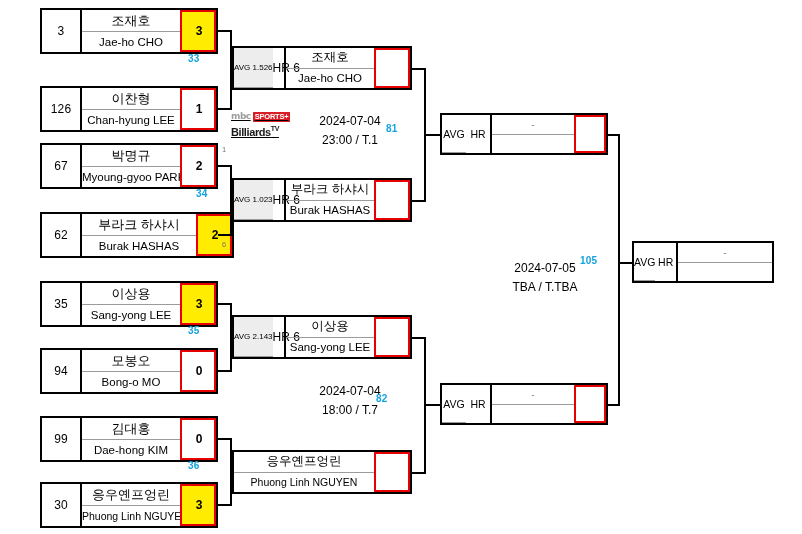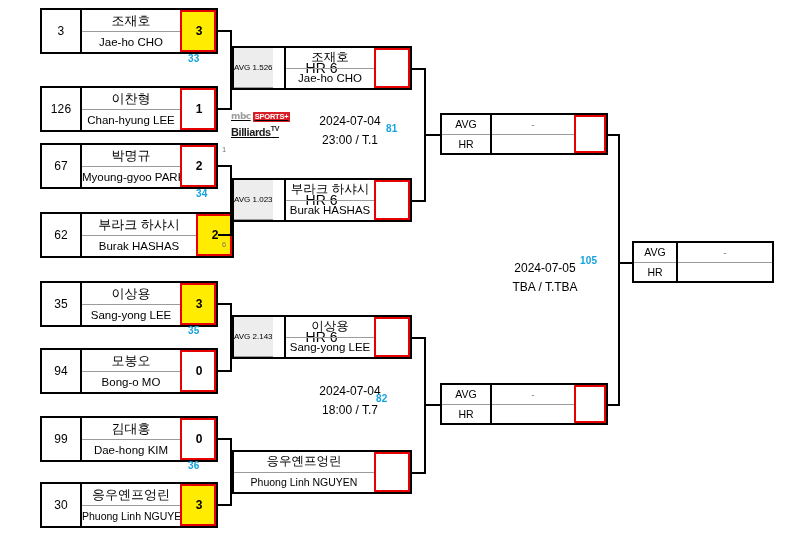--- a/index.html
+++ b/index.html
@@ -57,21 +57,21 @@
     width:50px;flex:0 0 50px;border-right:2px solid #000;
     display:flex;flex-direction:row;
   }
   .r-avg{
     flex:1 1 50%;display:flex;align-items:center;justify-content:center;
     font-size:8px;border-bottom:1px solid #9b9b9b;background:#ededed;
     white-space:nowrap;
   }
   .r-hr{
     flex:1 1 50%;display:flex;align-items:center;justify-content:center;
-    font-size:14px;white-space:nowrap;margin-left:33px;
+    font-size:12px;white-space:nowrap;
   }
   .r-names{flex:1 1 auto;display:flex;flex-direction:column;min-width:0;}
   .r-kr{
     flex:1 1 50%;display:flex;align-items:center;justify-content:center;
     font-size:12.5px;border-bottom:1px solid #9b9b9b;white-space:nowrap;
   }
   .r-en{
     flex:1 1 50%;display:flex;align-items:center;justify-content:center;
     font-size:11.5px;white-space:nowrap;
   }
@@ -81,21 +81,21 @@
   }
 
   
   .e-box{
     display:flex;align-items:stretch;
     border:2px solid #000;background:#fff;
     height:42px;box-sizing:border-box;
   }
   .e-labels{
     width:48px;flex:0 0 48px;border-right:2px solid #000;
-    display:flex;flex-direction:column;
+    display:flex;flex-direction:row;
   }
   .e-l1,.e-l2{
     flex:1 1 50%;display:flex;align-items:center;justify-content:center;
     font-size:10.5px;
   }
   .e-l1{border-bottom:1px solid #9b9b9b;}
   .e-vals{flex:1 1 auto;display:flex;flex-direction:column;min-width:0;}
   .e-v1,.e-v2{
     flex:1 1 50%;display:flex;align-items:center;justify-content:center;
     font-size:10px;color:#8a8a8a;

